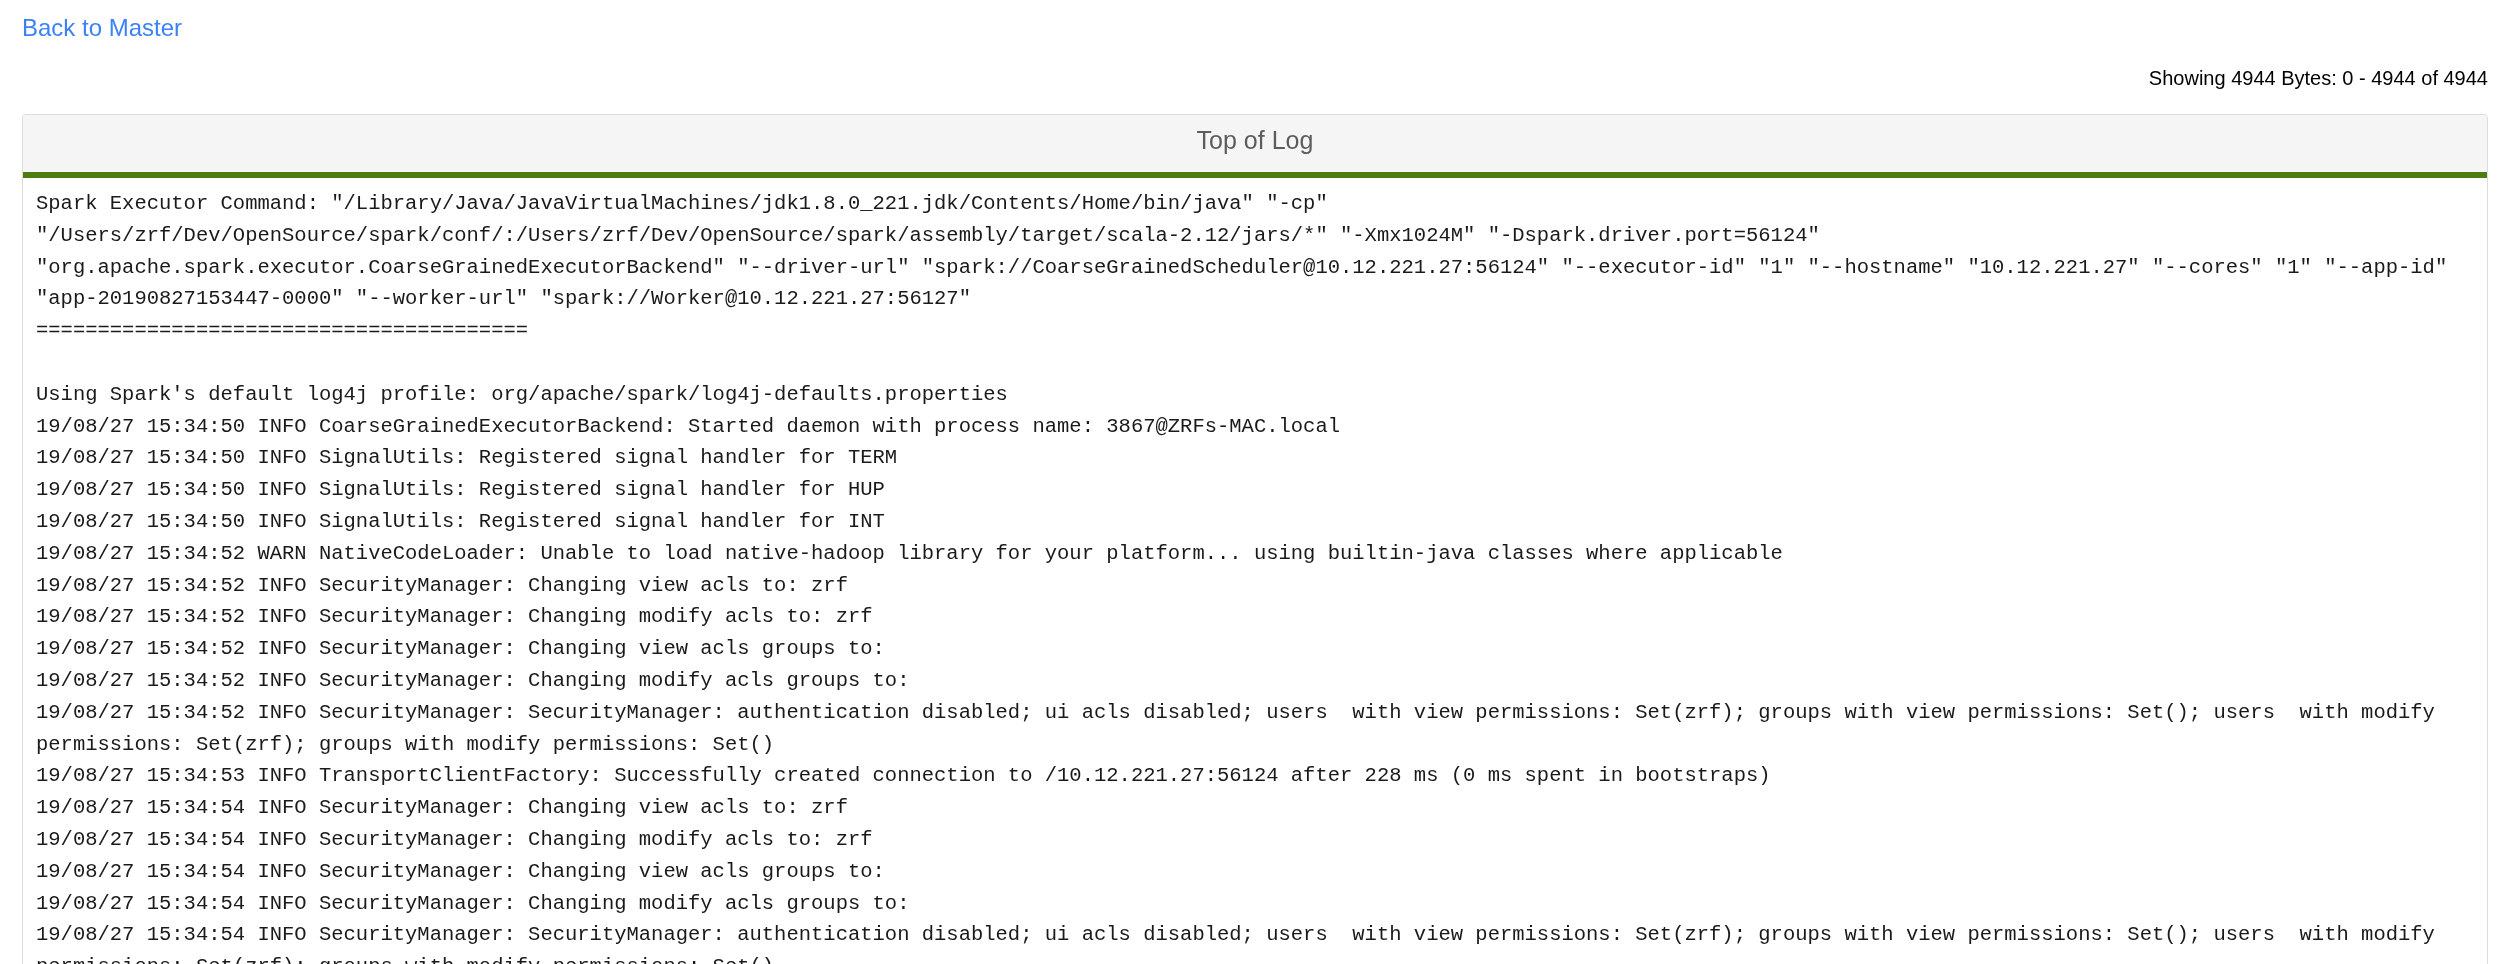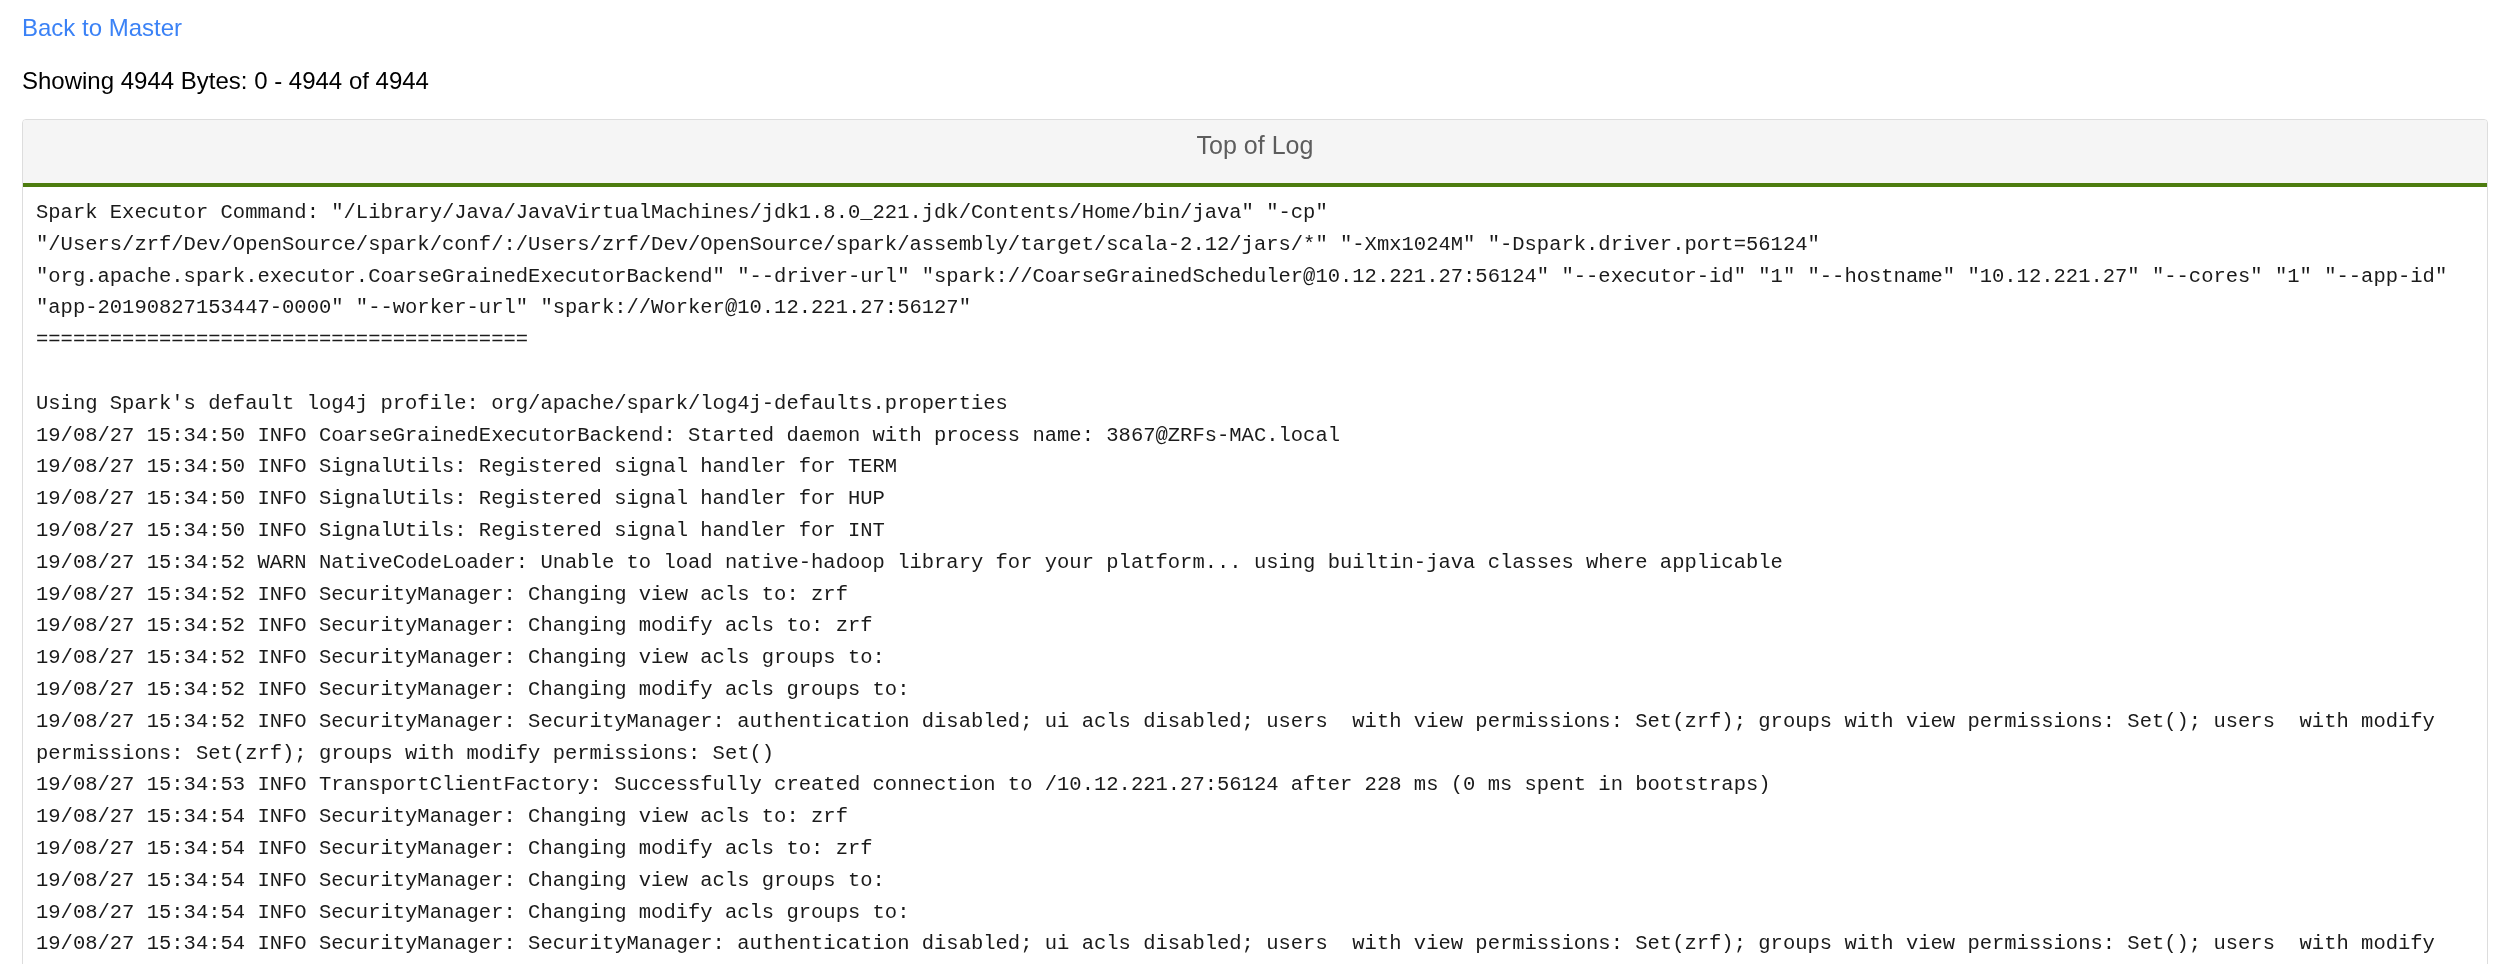--- a/index.html
+++ b/index.html
@@ -22,39 +22,40 @@
   .back-link {
     display: inline-block;
     color: #3b82f6;
     font-size: 24px;
     text-decoration: none;
     margin-top: 14px;
     margin-bottom: 0;
     cursor: pointer;
   }
   .showing-line {
-    font-size: 24px;
+    font-size: 20px;
     color: #000000;
     margin-top: 25px;
     margin-bottom: 4px;
+    text-align: right;
   }
   .log-panel {
     margin-top: 24px;
     border: 1px solid #dddddd;
     border-radius: 4px;
     background: #ffffff;
     overflow: hidden;
   }
   .log-panel-header {
     background: #f5f5f5;
-    border-bottom: 4px solid #4d7c0f;
+    border-bottom: 6px solid #4d7c0f;
     text-align: center;
     font-size: 25px;
     color: #5d5d5d;
-    padding: 11px 0 23px 0;
+    padding: 11px 0 17px 0;
   }
   .log-body {
     padding: 10px 13px 12px 13px;
     background: #ffffff;
   }
   pre.log-text {
     margin: 0;
     font-family: Liberation Mono, monospace;
     font-size: 20.5px;
     line-height: 31.8px;

